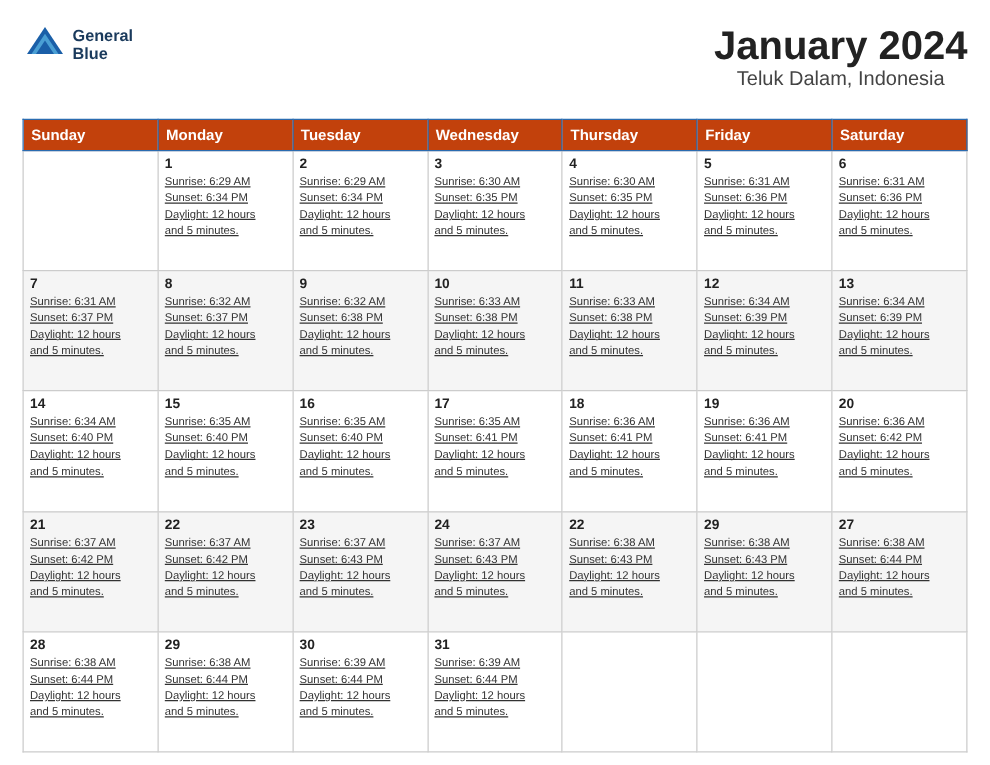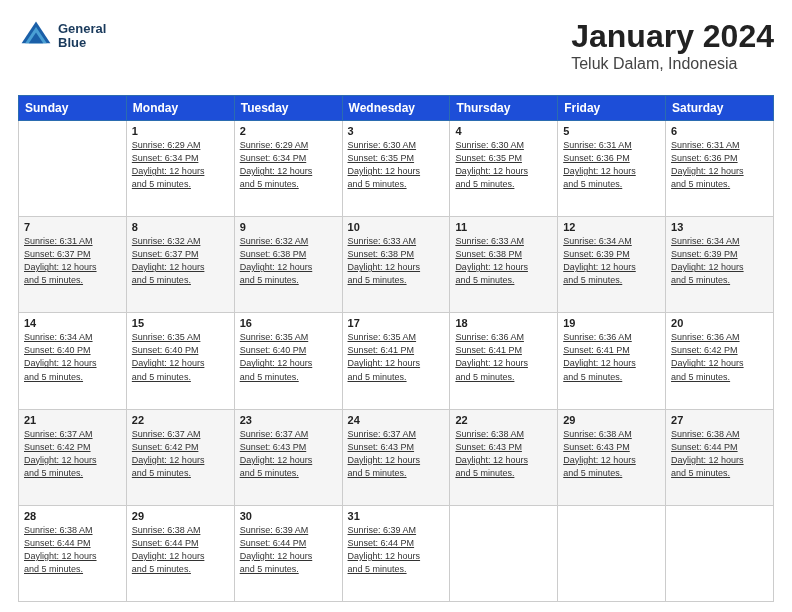--- a/index.html
+++ b/index.html
@@ -34,21 +34,21 @@
       font-size: 13px;
       font-weight: bold;
       color: #1a3a5c;
       line-height: 1.1;
     }
     .logo-icon {
       width: 36px;
       height: 36px;
     }
     .title-block {
-      text-align: left;
+      text-align: center;
     }
     .title-block h1 {
       font-size: 32px;
       font-weight: bold;
       color: #222;
     }
     .title-block h2 {
       font-size: 16px;
       font-weight: normal;
       color: #444;
@@ -80,21 +80,21 @@
     .calendar td.empty {
       background: #fff;
     }
     .calendar tr:nth-child(even) td {
       background-color: #f5f5f5;
     }
     .calendar tr:nth-child(odd) td {
       background-color: #fff;
     }
     .calendar thead tr th {
-      background-color: #1d4ed8;
+      background-color: #c2410c;
     }
     .day-num {
       font-size: 11px;
       font-weight: bold;
       display: block;
       margin-bottom: 2px;
     }
     .day-info {
       font-size: 9px;
       line-height: 1.45;

